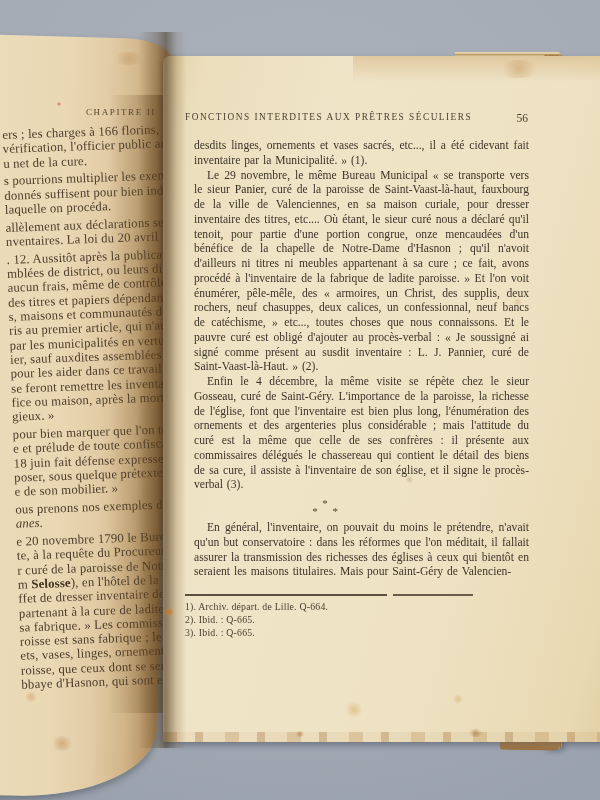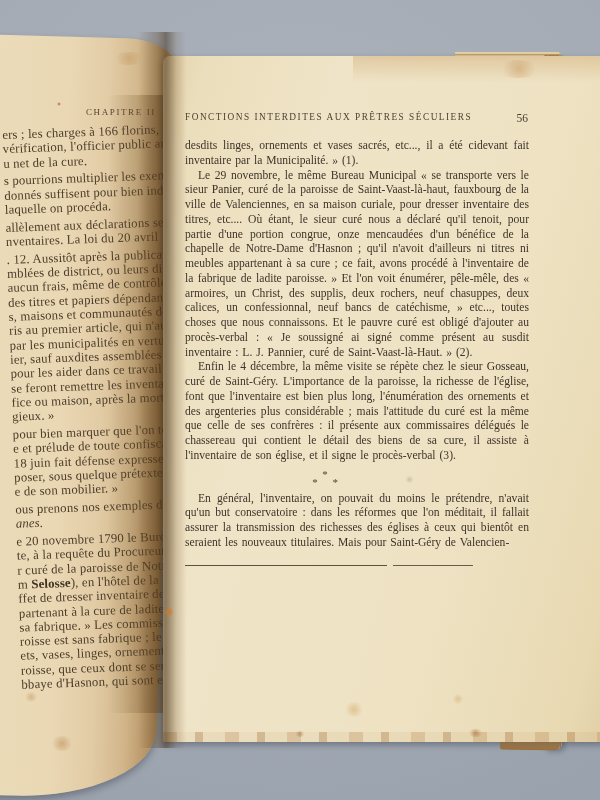--- a/index.html
+++ b/index.html
@@ -77,21 +77,21 @@
     border-radius:0 4px 3px 0;}
   .rp-foxband{left:0;bottom:0;width:100%;height:10px;border-radius:0 0 3px 3px;
     background:repeating-linear-gradient(90deg,rgba(170,115,55,.28) 0 14px,rgba(170,115,55,.06) 14px 32px,rgba(150,95,40,.32) 32px 40px,rgba(170,115,55,.08) 40px 62px);}
 
   .rp-text{position:absolute;left:22px;top:56px;width:344px;color:#3e342a;}
   .rp-header-row{position:relative;height:15px;}
   .rp-header{display:block;text-align:center;margin-right:64px;
     font-size:9.3px;letter-spacing:1.5px;color:#4c4234;white-space:nowrap;}
   .rp-pagenum{position:absolute;right:1px;top:0;font-size:11.5px;color:#463c2e;}
 
-  .rp-body{margin-top:12px;font-size:11.6px;line-height:14.75px;text-align:justify;word-spacing:1px;}
+  .rp-body{margin-top:12px;font-size:11.6px;line-height:14.75px;text-align:justify;word-spacing:1px;margin-left:9px;}
   .rp-body.second{margin-top:6px;}
   .rp-para{margin:0;}
   .rp-para.ind{text-indent:13px;}
   .rp-para b{font-weight:normal;color:#332a1f;}
 
   .asterism{text-align:center;margin:7px 64px 6px 0;color:#53462f;font-size:11px;line-height:7px;}
   .asterism span{display:block;}
   .asterism .ast-bottom{letter-spacing:6px;margin-top:1px;padding-left:6px;}
 
   .fn-rules{display:flex;gap:6px;margin-top:14px;}
@@ -209,27 +209,32 @@
           <p class="rp-para ind">Le 29 novembre, le même Bureau Municipal « se transporte vers le sieur <b>Panier</b>, curé de la paroisse de Saint-Vaast-là-haut, fauxbourg de la ville de Valenciennes, en sa maison curiale, pour dresser inventaire des titres, etc.... Où étant, le sieur curé nous a déclaré qu'il tenoit, pour partie d'une portion congrue, onze mencaudées d'un bénéfice de la chapelle de Notre-Dame d'Hasnon ; qu'il n'avoit d'ailleurs ni titres ni meubles appartenant à sa cure ; ce fait, avons procédé à l'inventaire de la fabrique de ladite paroisse. » Et l'on voit énumérer, pêle-mêle, des « armoires, un Christ, des supplis, deux rochers, neuf chasuppes, deux calices, un confessionnal, neuf bancs de catéchisme, » etc..., toutes choses que nous connaissons. Et le pauvre curé est obligé d'ajouter au procès-verbal : « Je soussigné ai signé comme présent au susdit inventaire : L. J. Pannier, curé de Saint-Vaast-là-Haut. » (2).</p>
           <p class="rp-para ind">Enfin le 4 décembre, la même visite se répète chez le sieur <b>Gosseau</b>, curé de Saint-Géry. L'importance de la paroisse, la richesse de l'église, font que l'inventaire est bien plus long, l'énumération des ornements et des argenteries plus considérable ; mais l'attitude du curé est la même que celle de ses confrères : il présente aux commissaires délégués le chassereau qui contient le détail des biens de sa cure, il assiste à l'inventaire de son église, et il signe le procès-verbal (3).</p>
         </div>
 
       <div class="asterism">
         <span class="ast-top">*</span>
         <span class="ast-bottom">* *</span>
       </div>
 
       <div class="rp-body second" id="paras-after">
-          <p class="rp-para ind">En général, l'inventaire, on pouvait du moins le prétendre, n'avait qu'un but conservatoire : dans les réformes que l'on méditait, il fallait assurer la transmission des richesses des églises à ceux qui bientôt en seraient les nouveaux titulaires. Mais pour Saint-Géry de Valencien-</p>
+          <p class="rp-para ind">En général, l'inventaire, on pouvait du moins le prétendre, n'avait qu'un but conservatoire : dans les réformes que l'on méditait, il fallait assurer la transmission des richesses des églises à ceux qui bientôt en seraient les maisons titulaires. Mais pour Saint-Géry de Valencien-</p>
         </div>
 
       <div class="fn-rules">
         <div class="seg1"></div>
         <div class="seg2"></div>
       </div>
+      <div class="rp-footnotes" id="footnotes">
+          <div class="fn-item">1). Archiv. départ. de Lille. Q-664.</div>
+          <div class="fn-item">2). Ibid. : Q-665.</div>
+          <div class="fn-item">3). Ibid. : Q-665.</div>
+        </div>
     </div>
   </div>
 
   <div class="abs spine-crease"></div>
 
   <div class="stain s1"></div>
   <div class="stain s2"></div>
   <div class="stain s3"></div>
   <div class="stain s4"></div>
   <div class="stain s5"></div>

